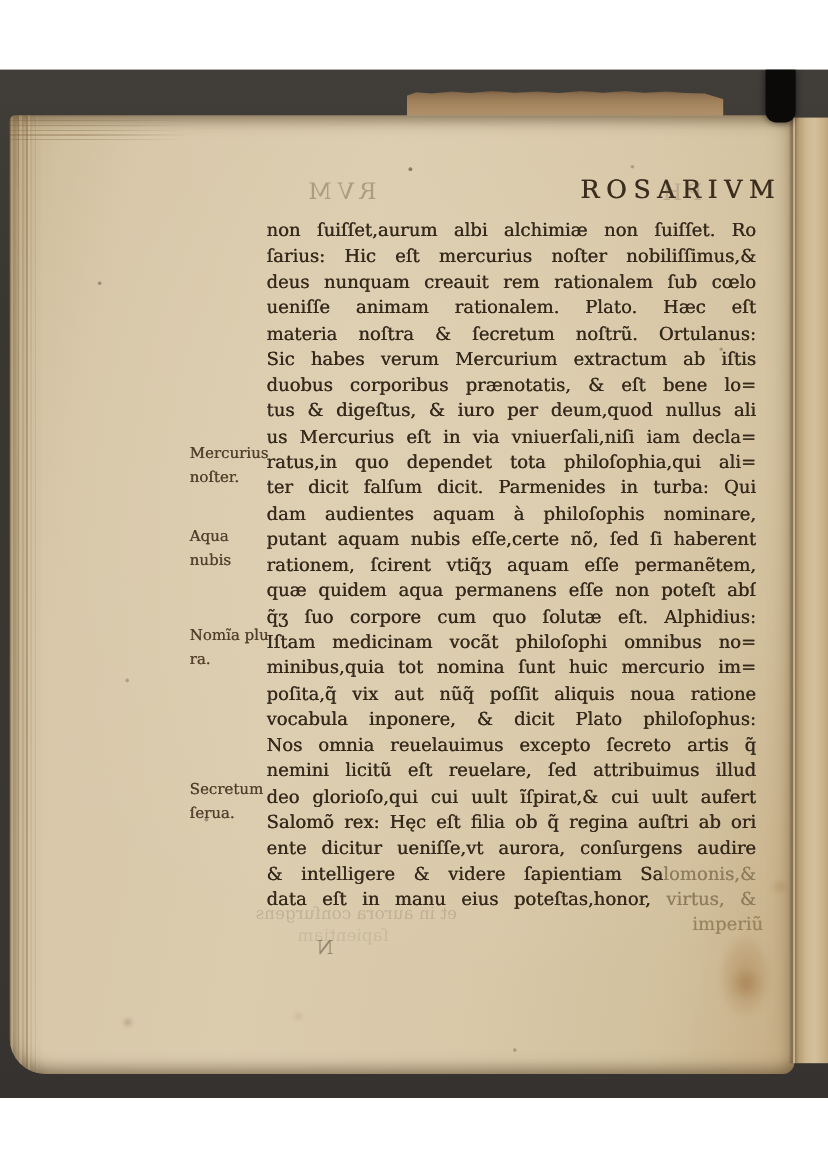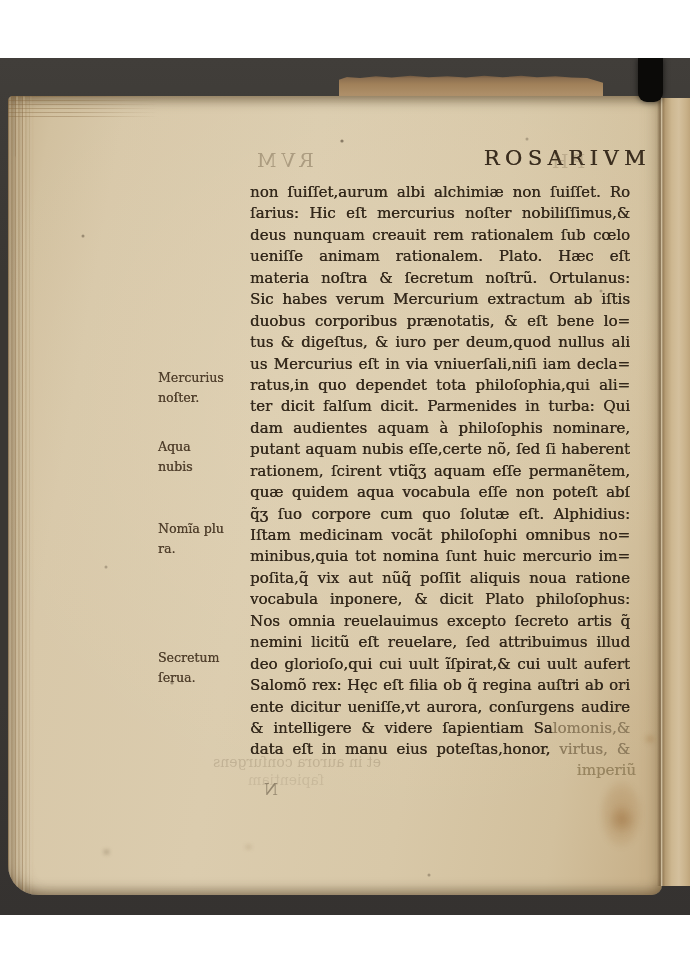--- a/index.html
+++ b/index.html
@@ -35,21 +35,21 @@
         text-align:right;font-size:21px;letter-spacing:5.5px;color:#3a2d1e;
         text-shadow:0.4px 0 0 rgba(58,45,30,.85);}
   .ghost{position:absolute;transform:scaleX(-1);color:#6a5940;}
   .ghost-hdr-l{left:244px;top:53px;font-size:19px;letter-spacing:5px;opacity:.42;}
   .ghost-hdr-r{left:540px;top:54px;font-size:19px;letter-spacing:4px;opacity:.25;}
   .ghost-b1{left:205px;top:658px;font-size:14px;opacity:.22;}
   .ghost-b2{left:240px;top:676px;font-size:14px;opacity:.14;}
 
   .textblock{position:absolute;left:214px;top:86px;width:408px;font-size:15px;
         text-shadow:0.35px 0 0 rgba(51,40,27,.9);}
-  .line{height:21.45px;line-height:21.45px;text-align:justify;text-align-last:justify;text-justify:inter-word;overflow:hidden;margin-left:28px;}
+  .line{height:21.45px;line-height:21.45px;text-align:justify;text-align-last:justify;text-justify:inter-word;overflow:hidden;}
   .faded{color:#8d7b5c;text-shadow:0.3px 0 0 rgba(141,123,92,.7);}
 
   .margin-note{position:absolute;left:150px;width:70px;font-size:12.5px;
         line-height:19.5px;color:#4f3e2b;text-shadow:0.3px 0 0 rgba(79,62,43,.8);}
   .mn1{top:272px;} .mn2{top:341px;} .mn3{top:423px;} .mn4{top:552px;}
   .margin-note span{display:block;}
 
   .catchword-row{position:absolute;left:214px;top:665px;width:414px;text-align:right;
         font-size:15px;color:#97845f;text-shadow:0.3px 0 0 rgba(151,132,95,.6);}
   .signature{position:absolute;left:256px;top:684px;font-size:16px;color:rgba(75,63,45,.8);
@@ -102,21 +102,21 @@
         <div class="line">materia noſtra &amp; ſecretum noſtrũ. Ortulanus:</div>
         <div class="line">Sic habes verum Mercurium extractum ab iſtis</div>
         <div class="line">duobus corporibus prænotatis, &amp; eſt bene lo=</div>
         <div class="line">tus &amp; digeſtus, &amp; iuro per deum,quod nullus ali</div>
         <div class="line">us Mercurius eſt in via vniuerſali,niſi iam decla=</div>
         <div class="line">ratus,in quo dependet tota philoſophia,qui ali=</div>
         <div class="line">ter dicit falſum dicit. Parmenides in turba: Qui</div>
         <div class="line">dam audientes aquam à philoſophis nominare,</div>
         <div class="line">putant aquam nubis eſſe,certe nõ, ſed ſi haberent</div>
         <div class="line">rationem, ſcirent vtiq̃ʒ aquam eſſe permanẽtem,</div>
-        <div class="line">quæ quidem aqua vocabula eſſe non poteſt abſ</div>
+        <div class="line">quæ quidem aqua permanens eſſe non poteſt abſ</div>
         <div class="line">q̃ʒ ſuo corpore cum quo ſolutæ eſt. Alphidius:</div>
         <div class="line">Iſtam medicinam vocãt philoſophi omnibus no=</div>
         <div class="line">minibus,quia tot nomina ſunt huic mercurio im=</div>
         <div class="line">poſita,q̃ vix aut nũq̃ poſſit aliquis noua ratione</div>
         <div class="line">vocabula inponere, &amp; dicit Plato philoſophus:</div>
         <div class="line">Nos omnia reuelauimus excepto ſecreto artis q̃</div>
         <div class="line">nemini licitũ eſt reuelare, ſed attribuimus illud</div>
         <div class="line">deo glorioſo,qui cui uult ĩſpirat,&amp; cui uult aufert</div>
         <div class="line">Salomõ rex: Hęc eſt filia ob q̃ regina auſtri ab ori</div>
         <div class="line">ente dicitur ueniſſe,vt aurora, conſurgens audire</div>

